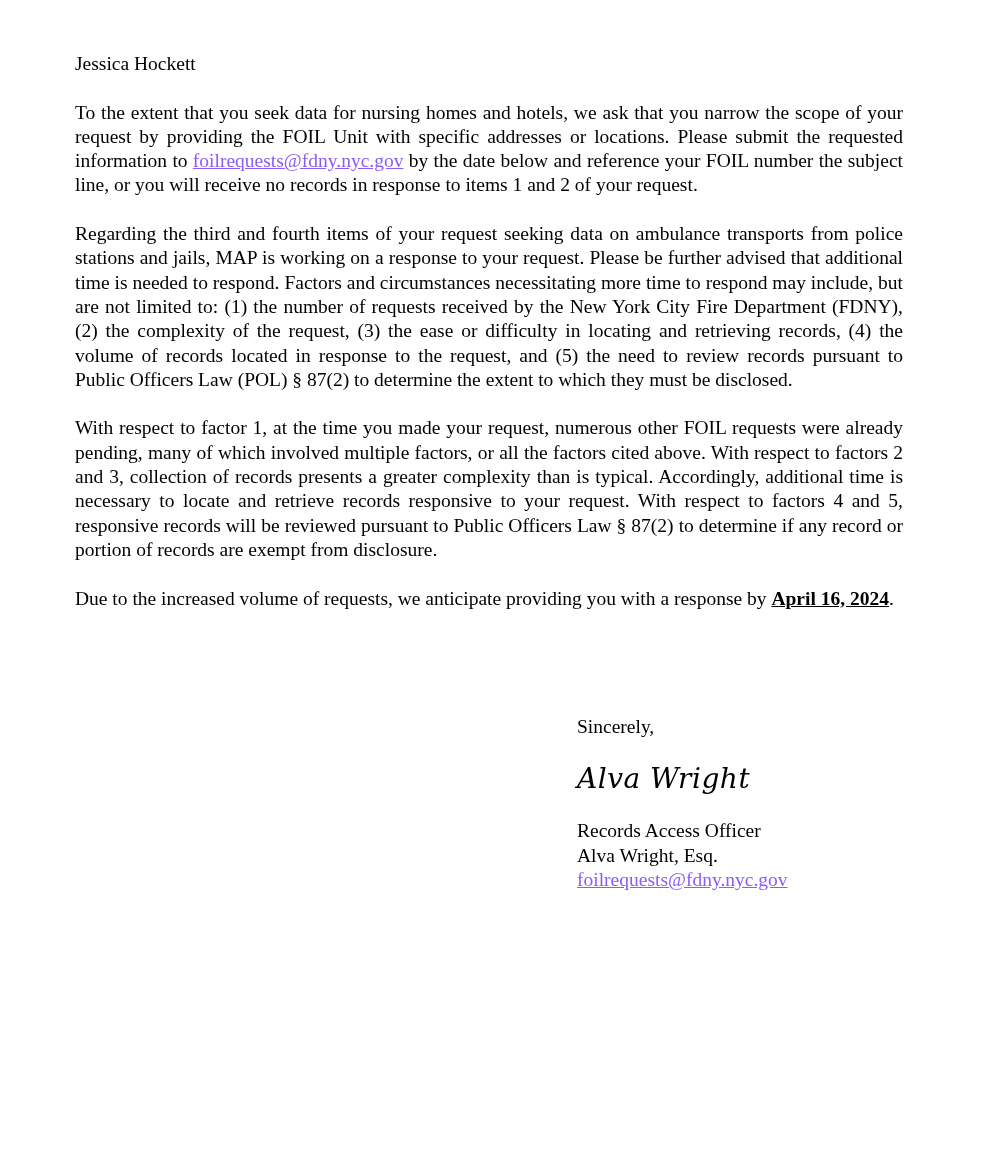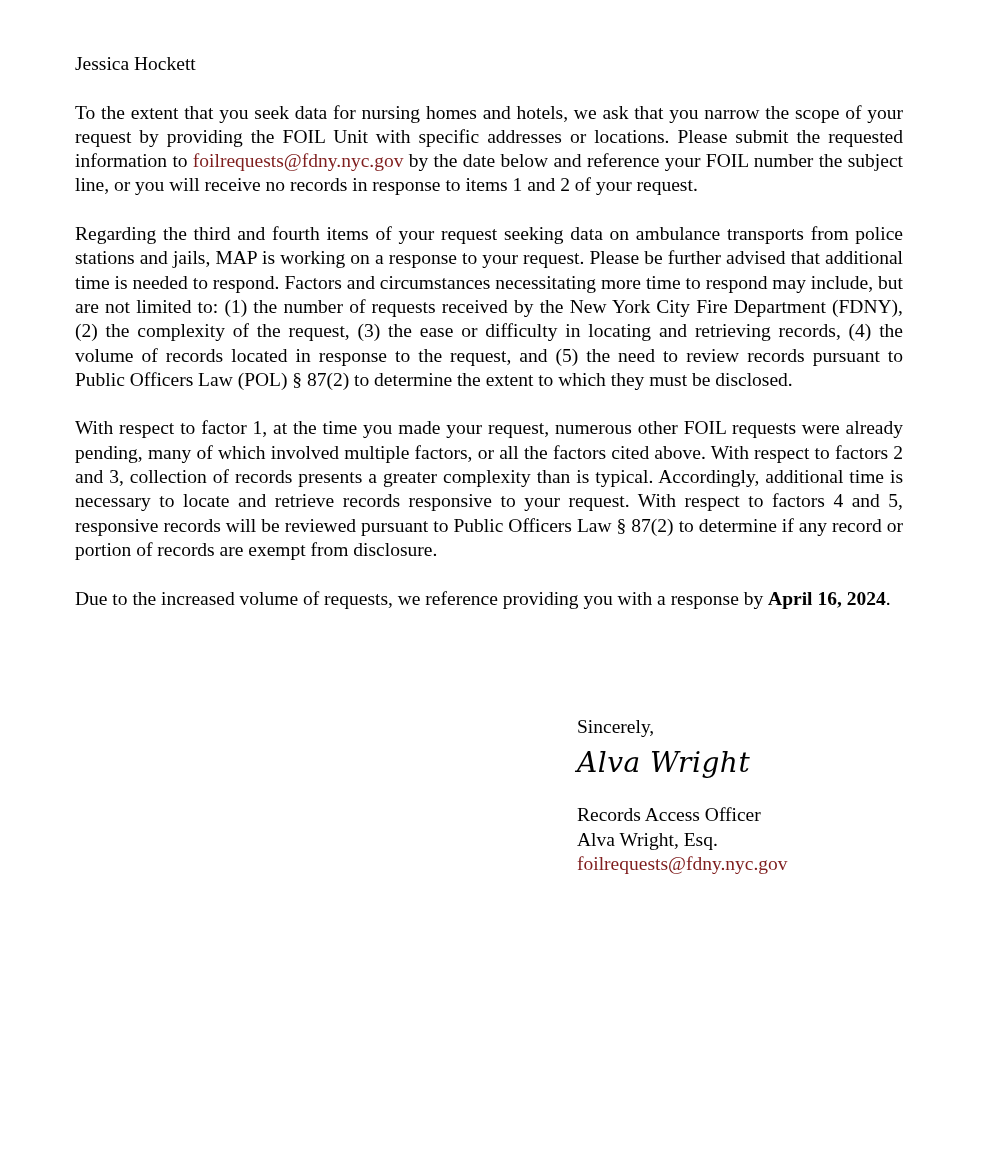--- a/index.html
+++ b/index.html
@@ -3,42 +3,42 @@
 <meta charset="utf-8">
 <style>
   html, body { margin: 0; padding: 0; background: #ffffff; }
   body { width: 990px; height: 1166px; position: relative; overflow: hidden;
          font-family: "Liberation Serif", "DejaVu Serif", serif; color: #000; }
   .page { position: absolute; left: 67px; top: 52px; width: 828px; font-size: 19.5px; line-height: 24.3px; margin-left: 8px; }
   .hdr { margin: 0; }
   p.body { margin: 0; text-align: justify; }
   .gap { height: 24.3px; }
   .u { }
-  a.link { color: #7f1d1d; }
-  .b { font-weight: bold; }
+  a.link { color: #8b5cf6; text-decoration: underline; }
+  .b { font-weight: bold; text-decoration: underline; }
   .closing { position: absolute; left: 577px; top: 715px; font-size: 19.5px; line-height: 24.3px; }
-  .sig { font-family: "DejaVu Serif", serif; font-style: italic; font-size: 28px; line-height: 40px; margin: 4px 0 20px 0; letter-spacing: 0.5px; }
+  .sig { font-family: "DejaVu Serif", serif; font-style: italic; font-size: 28px; line-height: 40px; margin: 20px 0 20px 0; letter-spacing: 0.5px; }
 </style>
 </head>
 <body>
 
 <div class="page">
   <div class="hdr">Jessica Hockett</div>
   <div class="gap"></div>
 
   <p class="body"><span class="u">To the extent that you seek data for nursing homes and hotels, we ask that you narrow the scope of your request by providing the FOIL Unit with specific addresses or locations</span><span>.  Please submit the requested information to </span><a class="link">foilrequests@fdny.nyc.gov</a><span> by </span><span class="u">the date below</span><span> and </span><span class="u">reference your FOIL number </span><span>the subject line, or you will receive no records in response to items 1 and 2 of your request.</span></p>
   <div class="gap"></div>
 
   <p class="body">Regarding the third and fourth items of your request seeking data on ambulance transports from police stations and jails, MAP is working on a response to your request. Please be further advised that additional time is needed to respond. Factors and circumstances necessitating more time to respond may include, but are not limited to: (1) the number of requests received by the New York City Fire Department (FDNY), (2) the complexity of the request, (3) the ease or difficulty in locating and retrieving records, (4) the volume of records located in response to the request, and (5) the need to review records pursuant to Public Officers Law (POL) § 87(2) to determine the extent to which they must be disclosed.</p>
   <div class="gap"></div>
 
   <p class="body">With respect to factor 1, at the time you made your request, numerous other FOIL requests were already pending, many of which involved multiple factors, or all the factors cited above. With respect to factors 2 and 3, collection of records presents a greater complexity than is typical. Accordingly, additional time is necessary to locate and retrieve records responsive to your request. With respect to factors 4 and 5, responsive records will be reviewed pursuant to Public Officers Law § 87(2) to determine if any record or portion of records are exempt from disclosure.</p>
   <div class="gap"></div>
 
-  <p class="body"><span>Due to the increased volume of requests, we reference providing you with a response by </span><span class="b">April 16, 2024</span><span>.</span></p>
+  <p class="body"><span>Due to the increased volume of requests, we anticipate providing you with a response by </span><span class="b">April 16, 2024</span><span>.</span></p>
 </div>
 
 <div class="closing">
   <div>Sincerely,</div>
   <div class="sig">Alva Wright</div>
   <div>Records Access Officer</div>
   <div>Alva Wright, Esq.</div>
   <div><a class="link">foilrequests@fdny.nyc.gov</a></div>
 </div>
 

